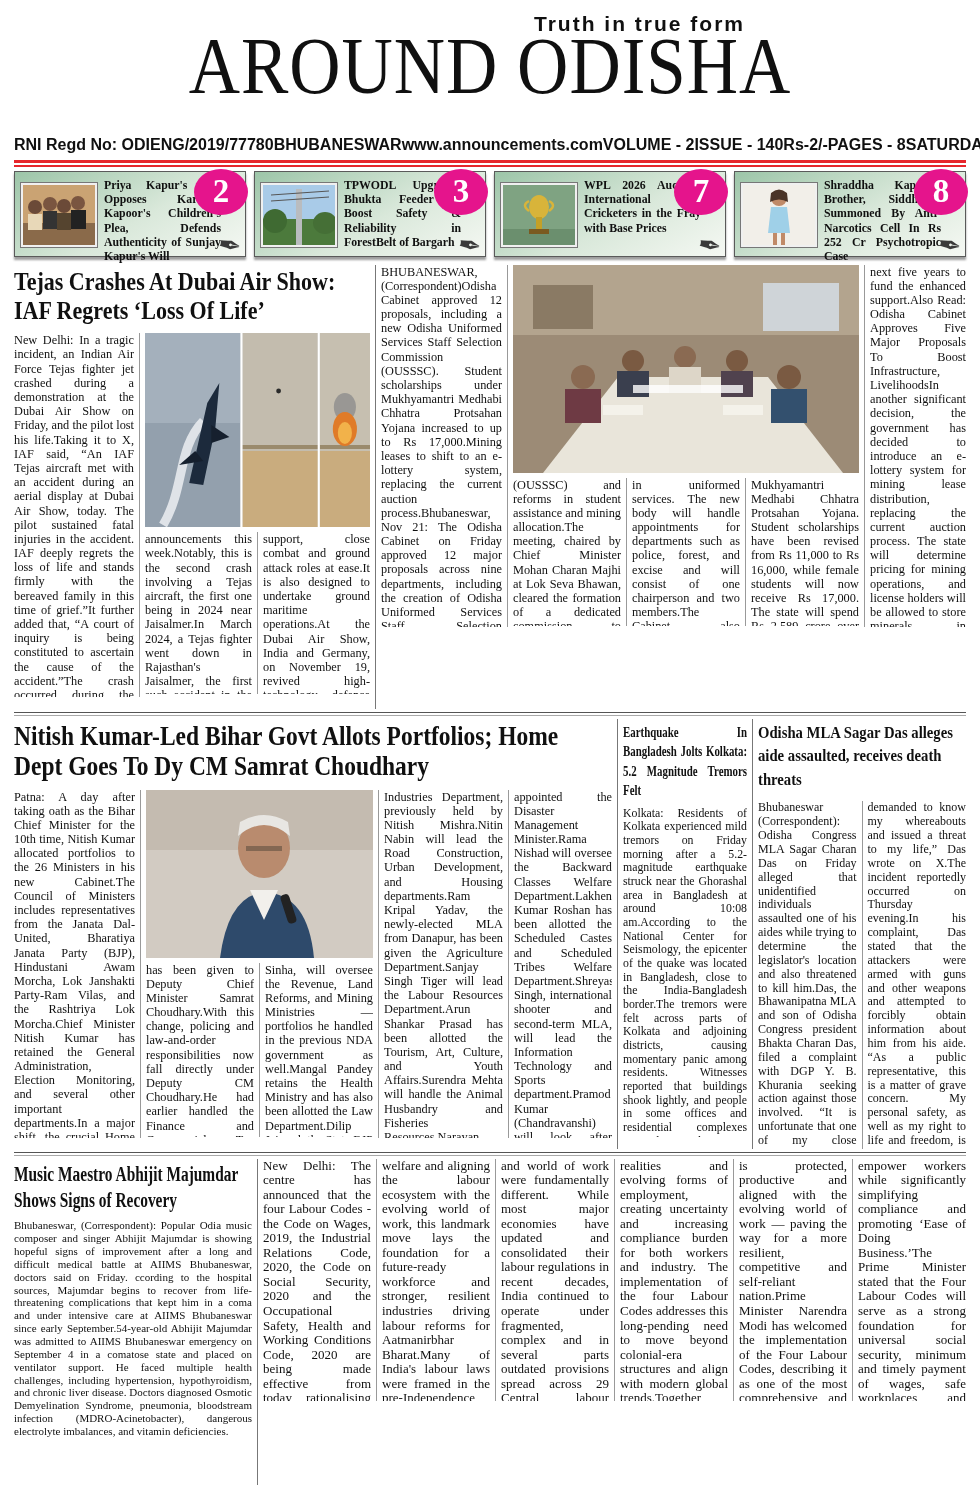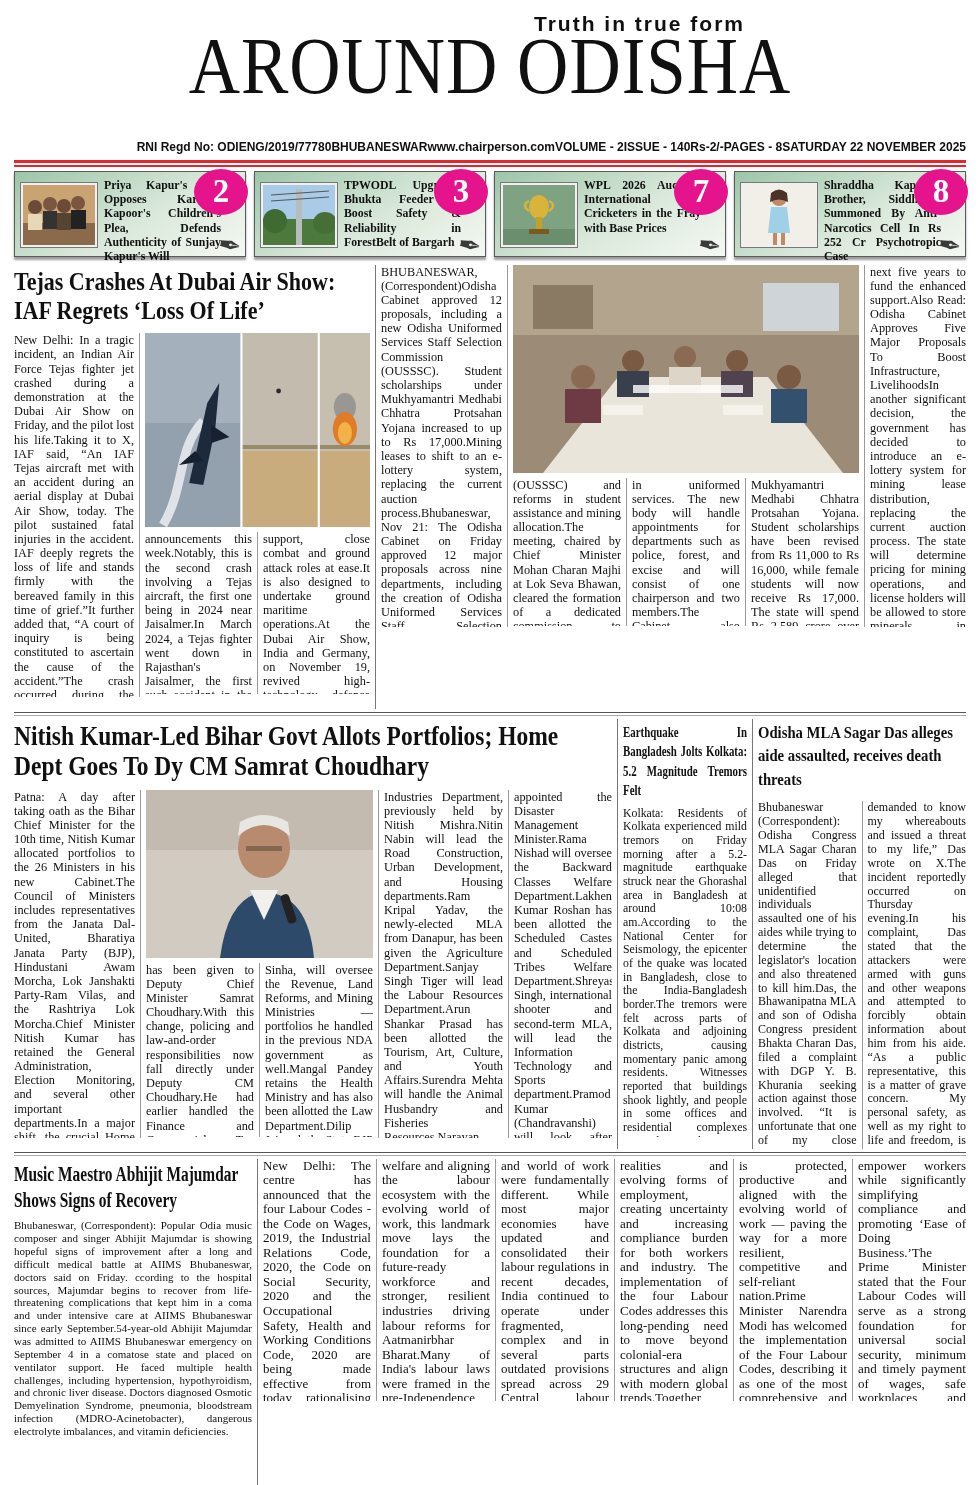--- a/index.html
+++ b/index.html
@@ -7,22 +7,22 @@
        font-family:"Liberation Serif",serif}
   .page{box-sizing:border-box;width:980px;height:1485px;padding:0 14px;position:relative}
 
   
   .masthead{position:relative;height:158px}
   .tagline{position:absolute;left:520px;top:12px;font-family:"Liberation Sans",sans-serif;
            font-weight:bold;font-size:21px;letter-spacing:2px}
   .title{margin:0;position:absolute;top:26px;left:0;right:0;text-align:center;
          font-size:71px;font-weight:normal;letter-spacing:1px;line-height:1;
          transform:scaleY(1.14);transform-origin:center top}
-  .infoline{position:absolute;bottom:4px;left:0;right:0;display:flex;justify-content:flex-end;
-            font-family:"Liberation Sans",sans-serif;font-weight:bold;font-size:12px;white-space:nowrap}
+  .infoline{position:absolute;bottom:4px;left:0;right:0;display:flex;justify-content:space-between;
+            font-family:"Liberation Sans",sans-serif;font-weight:bold;font-size:16px;white-space:nowrap}
   .redrule{margin:2px 0 4px}
   .redrule .r1{height:3px;background:#e6262b}
   .redrule .r2{height:1.5px;background:#e6262b;margin-top:2px}
 
   
   .teasers{display:flex;gap:8px;height:86px;margin:2px 0 8px}
   .teaser{flex:1;position:relative;border:1.5px solid #5a5a5a;
           background:linear-gradient(150deg,#9cc5a8,#d9e8da 55%,#f5f8f3);
           padding:6px 6px 4px;display:flex;gap:7px;box-shadow:0 3px 2px rgba(40,40,40,.45)}
   .teaser .tphoto{width:72px;height:60px;flex:none;border:2px solid #f0f0f0;outline:1px solid #777;
@@ -104,21 +104,21 @@
 <body>
 
 <div class="page">
 
   <header class="masthead">
     <div class="tagline">Truth in true form</div>
     <h1 class="title">AROUND ODISHA</h1>
     <div class="infoline">
       <span>RNI Regd No: ODIENG/2019/77780</span>
       <span>BHUBANESWAR</span>
-      <span>www.chairperson.com</span>
+      <span>www.announcements.com</span>
       <span>VOLUME - 2</span>
       <span>ISSUE - 140</span>
       <span>Rs-2/-</span>
       <span>PAGES - 8</span>
       <span>SATURDAY 22 NOVEMBER 2025</span>
     </div>
   </header>
   <div class="redrule">
       <div class="r1"></div>
       <div class="r2"></div>

